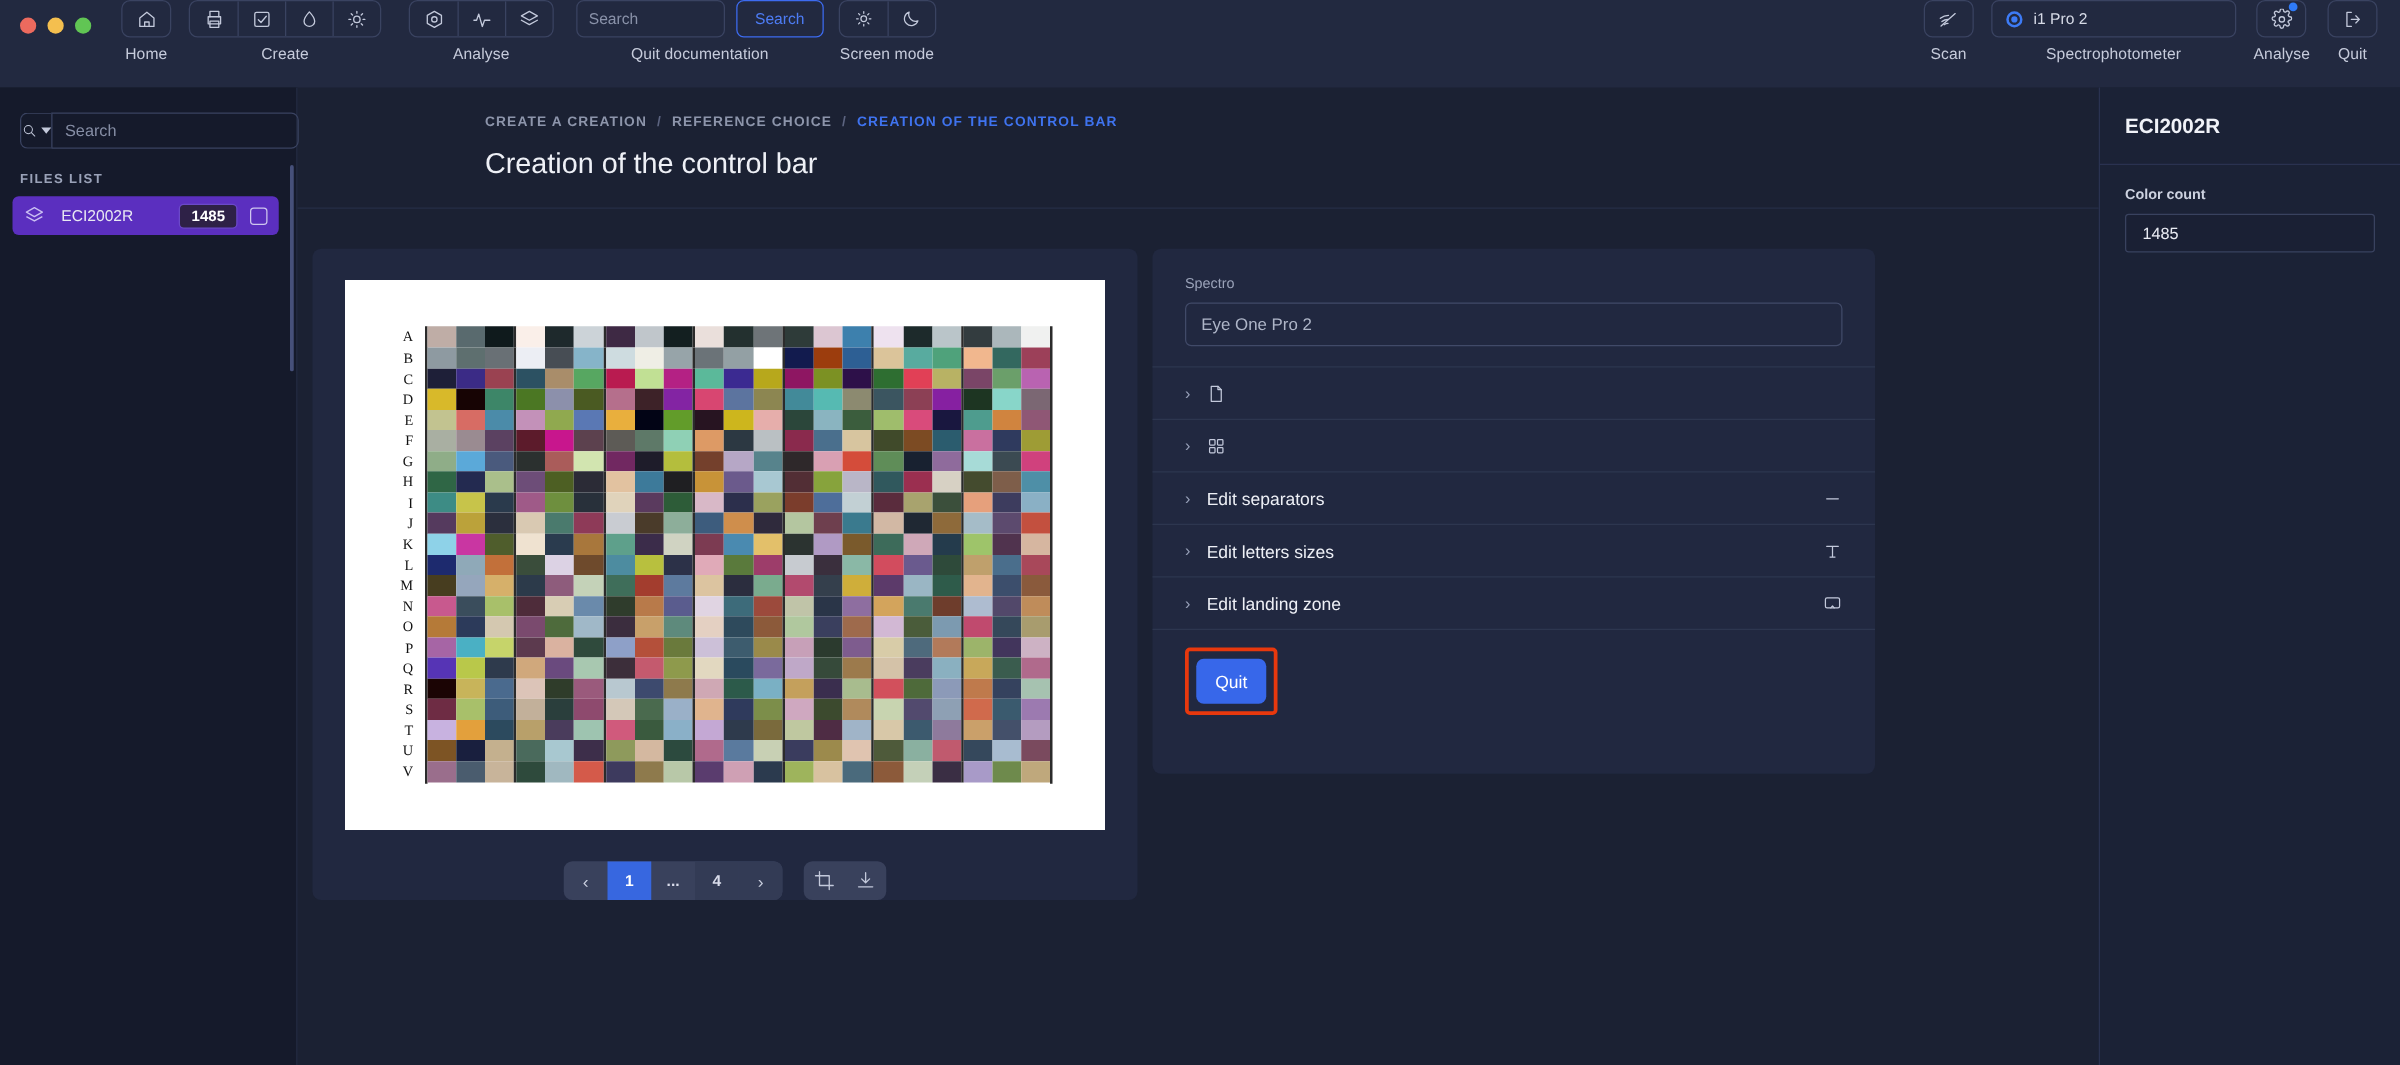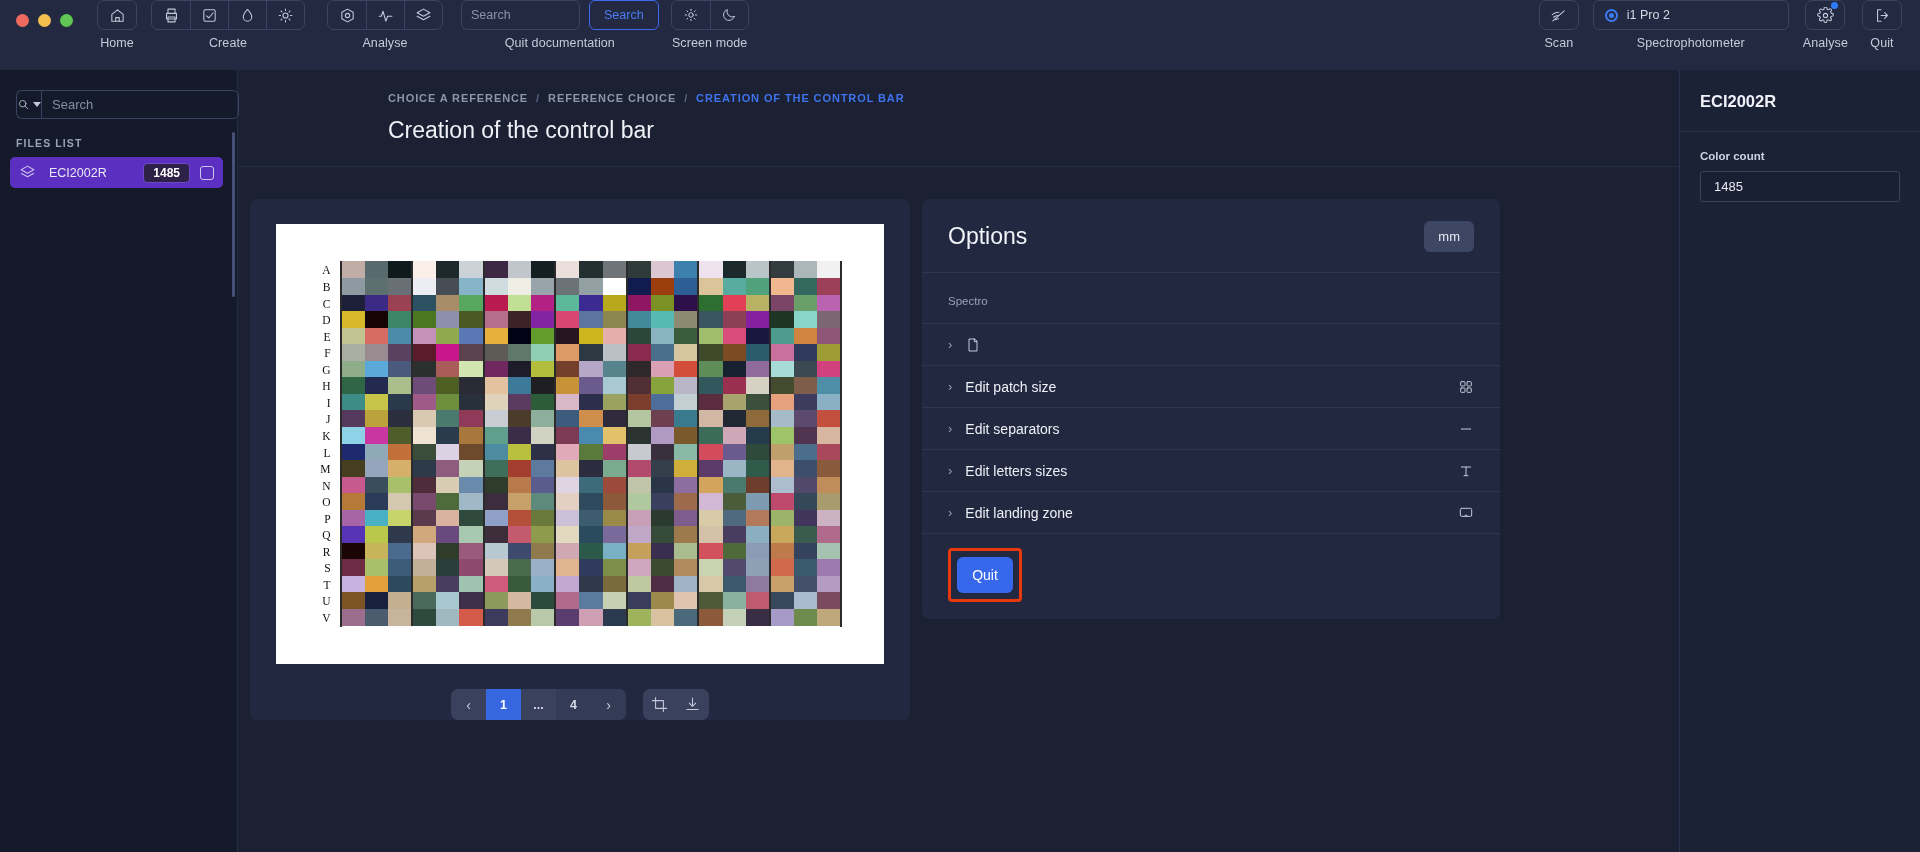--- a/index.html
+++ b/index.html
@@ -343,21 +343,21 @@
     <span class="file-count">1485</span>
     <span class="file-check"></span>
   </div>
 
   <div class="side-scroll"></div>
 </div>
 
 <div class="main">
 
   <div class="crumbs">
-    <span class="crumb-a">CHOICE A REFERENCE</span>
+    <span class="crumb-a">CREATE A CREATION</span>
     <span class="crumb-sep">/</span>
     <span class="crumb-a">REFERENCE CHOICE</span>
     <span class="crumb-sep">/</span>
     <span class="crumb-cur">CREATION OF THE CONTROL BAR</span>
   </div>
 
   <div class="page-title">Creation of the control bar</div>
   <div class="divider"></div>
 
   <div class="content">
@@ -1051,44 +1051,40 @@
             <svg width="17" height="17" viewBox="0 0 24 24">
                 <path class="ic" d="M12 3v11M7.5 10l4.5 4.5L16.5 10"></path>
                 <path class="ic" d="M4 19h16"></path>
               </svg>
           </div>
         </div>
       </div>
     </div>
 
     <div class="options-card">
-      <div class="opt-head">
-        <span class="opt-title">Options</span>
-        <button class="unit-btn">mm</button>
-      </div>
 
       <div class="opt-body">
         <div class="opt-label">Spectro</div>
+        <input class="opt-input" placeholder="Eye One Pro 2" style="">
       </div>
 
       <div class="acc-list">
 
         <div class="acc-row">
           <span class="chev">›</span>
           <span>
             <svg width="16" height="16" viewBox="0 0 24 24">
                 <path class="ic" d="M14 3H6v18h12V7z"></path>
                 <path class="ic" d="M14 3v4h4"></path>
               </svg>
           </span>
         </div>
 
         <div class="acc-row">
           <span class="chev">›</span>
-          <span class="acc-label">Edit patch size</span>
           <span>
             <svg width="16" height="16" viewBox="0 0 24 24">
                 <rect class="ic" x="4" y="4" width="6.5" height="6.5" rx="1"></rect>
                 <rect class="ic" x="13.5" y="4" width="6.5" height="6.5" rx="1"></rect>
                 <rect class="ic" x="4" y="13.5" width="6.5" height="6.5" rx="1"></rect>
                 <rect class="ic" x="13.5" y="13.5" width="6.5" height="6.5" rx="1"></rect>
               </svg>
           </span>
         </div>
 

